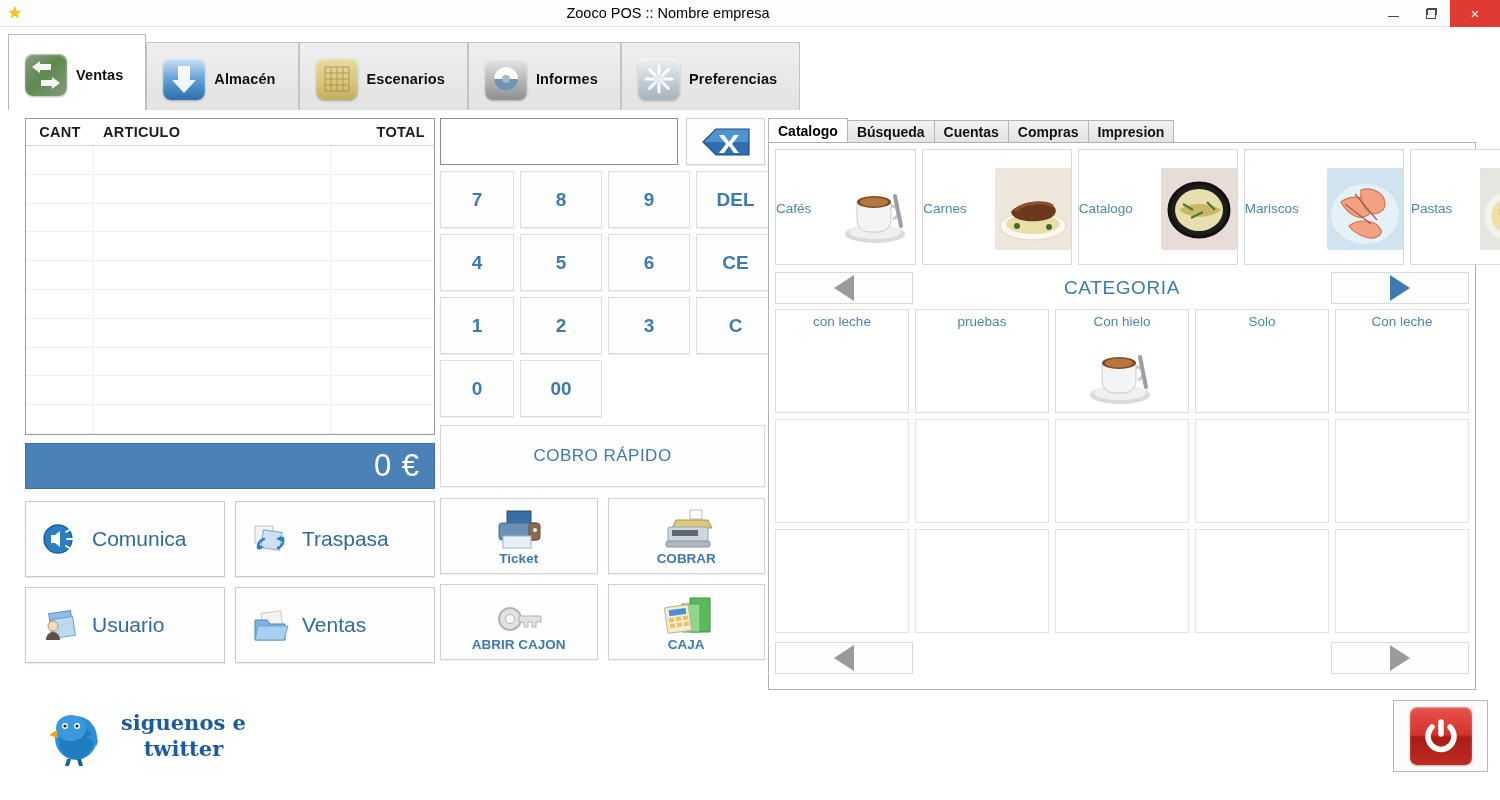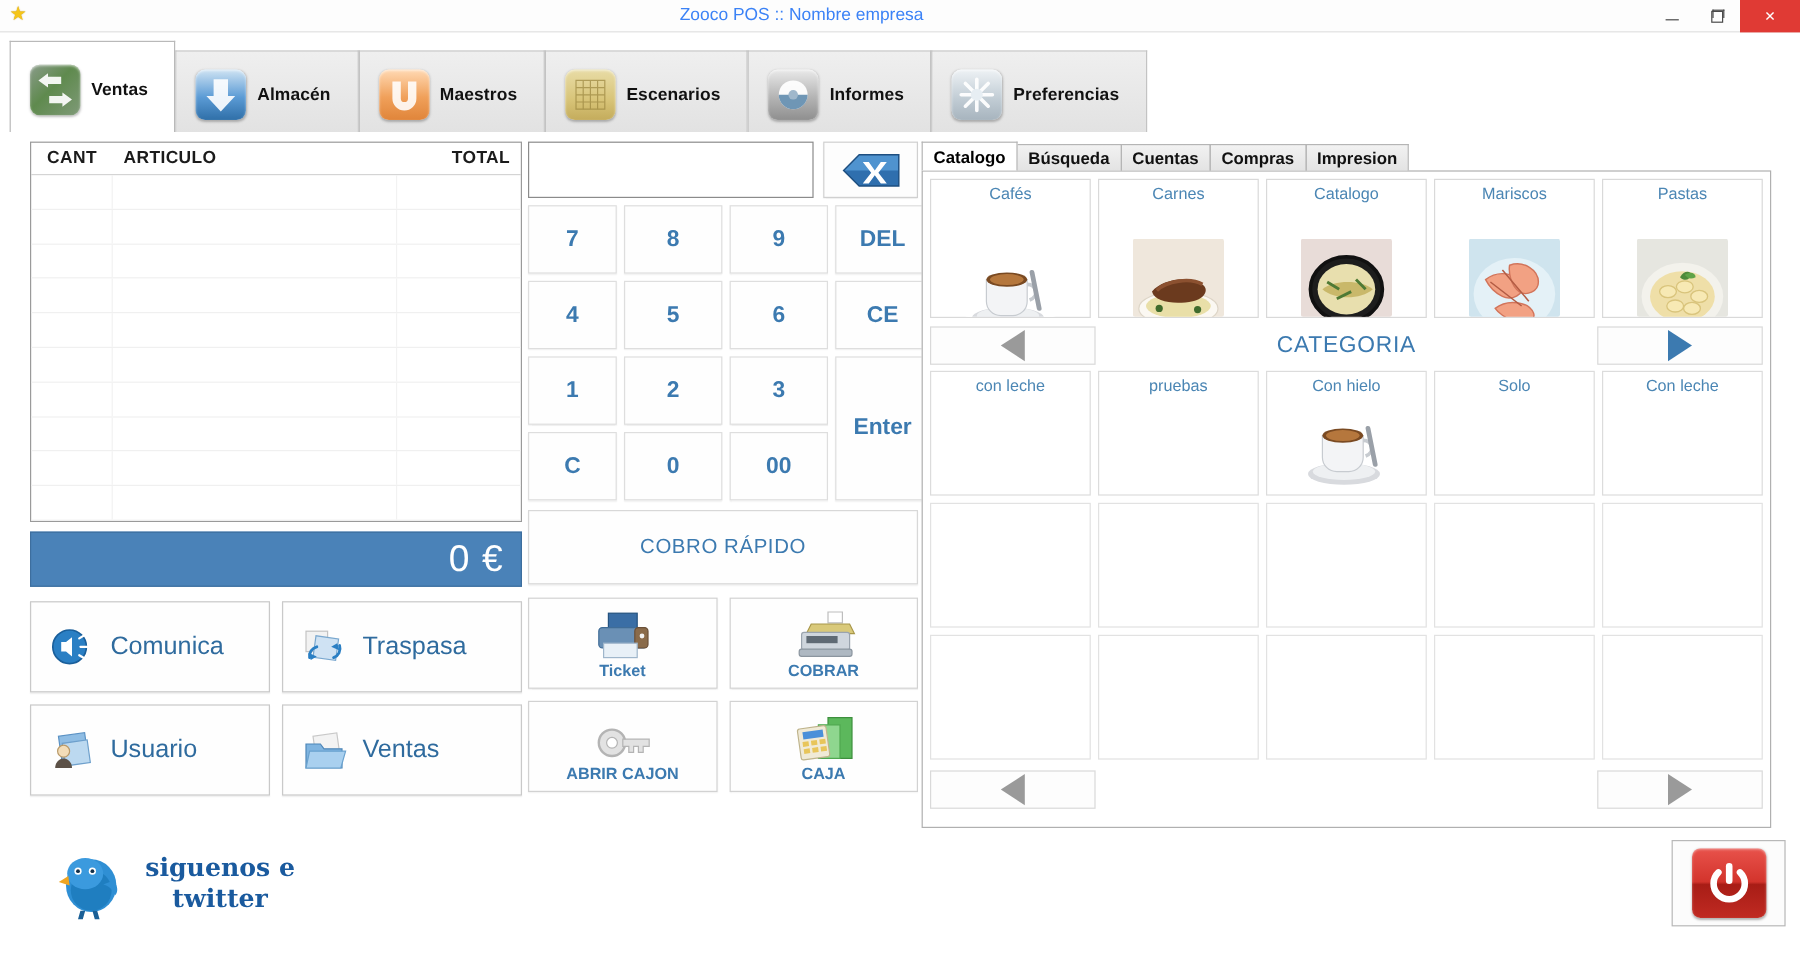--- a/index.html
+++ b/index.html
@@ -14,21 +14,21 @@
   
   .titlebar {
     position:absolute; top:0; left:0; width:1500px; height:27px;
     background:#fdfdfd; border-bottom:1px solid #e2e2e2;
     display:flex; align-items:center;
   }
   .tb-star { width:30px; display:flex; align-items:center; justify-content:center; font-size:15px; color:#f0c040; }
   .star-glyph { color:#f5c518; text-shadow:0 0 1px #b88a10; font-size:16px; line-height:1; }
   .tb-title {
     position:absolute; left:0; width:1336px; text-align:center;
-    font-size:14.5px; color:#3b82f6; pointer-events:none;
+    font-size:14.5px; color:#000000; pointer-events:none;
   }
   .tb-ctrls { position:absolute; right:0; top:0; height:27px; display:flex; }
   .tb-btn { width:38px; height:27px; display:flex; align-items:center; justify-content:center;
             font-size:13px; color:#4a4a4a; }
   .tb-btn.close { width:50px; background:#e03a34; color:#fff; font-size:15px; }
   .min-glyph { display:block; width:11px; height:1.5px; background:#4a4a4a; margin-top:6px; }
   .restore-glyph { position:relative; width:11px; height:11px; }
   .restore-glyph:before { content:""; position:absolute; left:0; bottom:0; width:8px; height:8px; border:1.4px solid #4a4a4a; }
   .restore-glyph:after { content:""; position:absolute; right:0; top:0; width:8px; height:6px; border:1.4px solid #4a4a4a; border-bottom:none; }
 
@@ -113,21 +113,21 @@
   .right { position:absolute; left:768px; top:8px; width:708px; height:572px; }
   .tabstrip { display:flex; align-items:flex-end; height:24px; }
   .ptab { height:22px; padding:0 9px; border:1px solid #b5b5b5; border-bottom:none;
           background:linear-gradient(to bottom,#f2f2f2,#e3e3e3);
           font-size:14px; color:#111; display:flex; align-items:center; margin-right:-1px;font-weight:bold; }
   .ptab.active { background:#fff; height:24px; color:#000; z-index:2; position:relative; }
   .panel { border:1px solid #b0b0b0; background:#fff; height:548px; padding:6px; display:flex; flex-direction:column; }
 
   .cat-grid { display:grid; grid-template-columns:repeat(5,1fr); grid-gap:6px; }
   .cat-cell { height:116px; border:1px solid #d9d9d9; background:#fff;
-              display:flex; flex-direction:column; align-items:center; padding-top:4px;
+              display:flex; flex-direction:row; align-items:center; padding-top:4px;
               box-shadow:inset 0 0 0 1px #fff;gap:28px; }
   .cat-label { font-size:13.5px; color:#4b86b4; margin-bottom:2px; }
   .thumb { width:76px; height:82px; border-radius:2px; position:relative; overflow:hidden; }
 
   .nav-row { display:flex; align-items:center; margin-top:6px; height:34px; }
   .nav-btn { width:138px; height:32px; border:1px solid #d9d9d9; background:#fdfdfd;
              display:flex; align-items:center; justify-content:center; }
   .nav-mid { flex:1; display:flex; align-items:center; justify-content:center;
              font-size:19px; color:#3c7ab0; letter-spacing:.6px; }
   .tri { width:0; height:0; }
@@ -191,28 +191,20 @@
 
       <div class="rtab">
         <span class="rtab-icon ic-almacen">
           <svg class="icon-svg" viewBox="0 0 42 42">
               <path d="M15 8 L27 8 L27 22 L33 22 L21 35 L9 22 L15 22 Z" fill="#fff" opacity=".9"></path>
             </svg>
         </span>
         <span class="rtab-label">Almacén</span>
       </div>
 
-      <div class="rtab">
-        <span class="rtab-icon ic-maestros">
-          <svg class="icon-svg" viewBox="0 0 42 42">
-              <path d="M11 10 L11 24 a10 10 0 0 0 20 0 L31 10 L24 10 L24 24 a3 3 0 0 1 -6 0 L18 10 Z" fill="#fff" opacity=".88"></path>
-            </svg>
-        </span>
-        <span class="rtab-label">Maestros</span>
-      </div>
 
       <div class="rtab">
         <span class="rtab-icon ic-escenarios">
           <svg class="icon-svg" viewBox="0 0 42 42">
               <g stroke="#9b863f" stroke-width="1" opacity=".7">
                 <path d="M9 9h24v24H9z" fill="none"></path>
                 <path d="M15 9v24M21 9v24M27 9v24M9 15h24M9 21h24M9 27h24"></path>
               </g>
             </svg>
         </span>
@@ -389,21 +381,20 @@
           <div class="key">8</div>
           <div class="key">9</div>
           <div class="key">DEL</div>
           <div class="key">4</div>
           <div class="key">5</div>
           <div class="key">6</div>
           <div class="key">CE</div>
           <div class="key">1</div>
           <div class="key">2</div>
           <div class="key">3</div>
-          <div class="key enter">Enter</div>
           <div class="key">C</div>
           <div class="key">0</div>
           <div class="key">00</div>
         </div>
 
       <div class="cobro">COBRO RÁPIDO</div>
 
       <div class="mbtns">
 
         <div class="mbtn">

